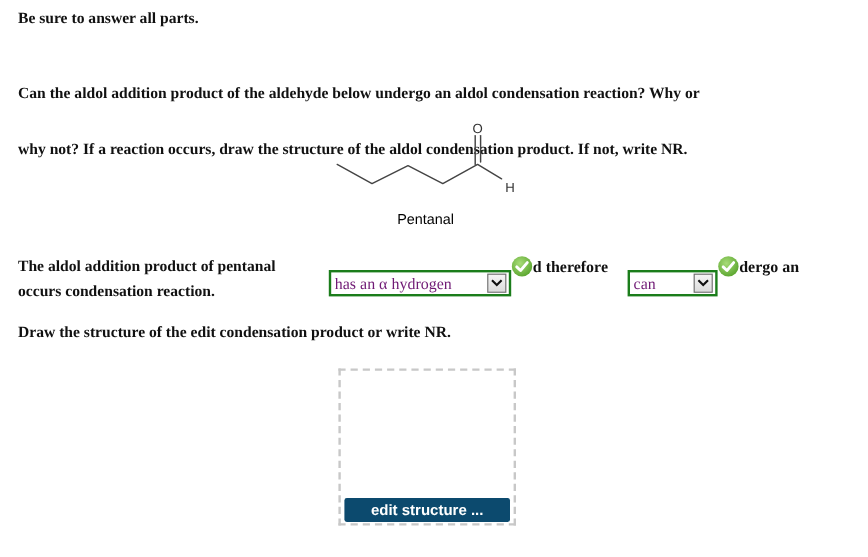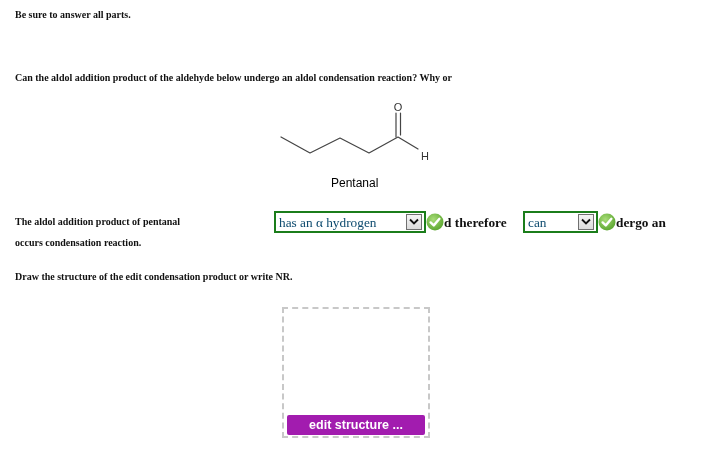--- a/index.html
+++ b/index.html
@@ -10,21 +10,21 @@
     body {
       width: 723px;
       height: 464px;
       position: relative;
       overflow: hidden;
       font-family: "Liberation Serif", "DejaVu Serif", serif;
       color: #111111;
     }
     .bold-text {
       font-weight: bold;
-      font-size: 10px;
+      font-size: 13px;
       line-height: 18px;
     }
     #instruction {
       position: absolute;
       left: 15px;
       top: 6px;
       white-space: nowrap;
     }
     #question {
       position: absolute;
@@ -58,29 +58,29 @@
       height: 20px;
     }
     #answer-line2 {
       position: absolute;
       left: 15px;
       top: 234px;
       white-space: nowrap;
     }
     .select-box {
       position: absolute;
-      top: 211px;
+      top: 225px;
       height: 22px;
       box-sizing: border-box;
       border: 2px solid #1b7d1b;
       background: #fff;
       font-family: "Liberation Serif", "DejaVu Serif", serif;
       font-size: 13.3px;
       font-weight: normal;
-      color: #0c4a6e;
+      color: #701a75;
       cursor: pointer;
     }
     .select-box .value {
       position: absolute;
       left: 3px;
       top: 1px;
       line-height: 17px;
       white-space: nowrap;
     }
     .select-box .arrow {
@@ -126,40 +126,41 @@
       height: 131px;
       box-sizing: border-box;
       border: 2px dashed #c8c8c8;
     }
     #edit-button {
       position: absolute;
       left: 287px;
       top: 415px;
       width: 138px;
       height: 20px;
-      background: #a21caf;
+      background: #0c4a6e;
       color: #ffffff;
       border: none;
       border-radius: 2px;
       font-family: "Liberation Sans", "DejaVu Sans", sans-serif;
       font-weight: bold;
       font-size: 12.5px;
       line-height: 20px;
       text-align: center;
       padding: 0;
       cursor: pointer;
     }
   </style>
 </head>
 <body>
 
 <div id="instruction" class="bold-text">Be sure to answer all parts.</div>
 
 <div id="question" class="bold-text">
   <div>Can the aldol addition product of the aldehyde below undergo an aldol condensation reaction? Why or</div>
+  <div>why not? If a reaction occurs, draw the structure of the aldol condensation product. If not, write NR.</div>
 </div>
 
 <svg id="molecule" width="723" height="200" viewBox="0 0 723 200">
   <g stroke="#444" stroke-width="1.2" fill="none" stroke-linecap="round" stroke-linejoin="round">
     <polyline points="281,137 310,153 340,138 369,153 398,137 418,149"></polyline>
     <line x1="396" y1="113" x2="396" y2="137"></line>
     <line x1="400.5" y1="113" x2="400.5" y2="135"></line>
   </g>
   <text x="398" y="111" text-anchor="middle" font-family="Liberation Sans, DejaVu Sans, sans-serif" font-size="11" fill="#333">O</text>
   <text x="425" y="160" text-anchor="middle" font-family="Liberation Sans, DejaVu Sans, sans-serif" font-size="11" fill="#333">H</text>

